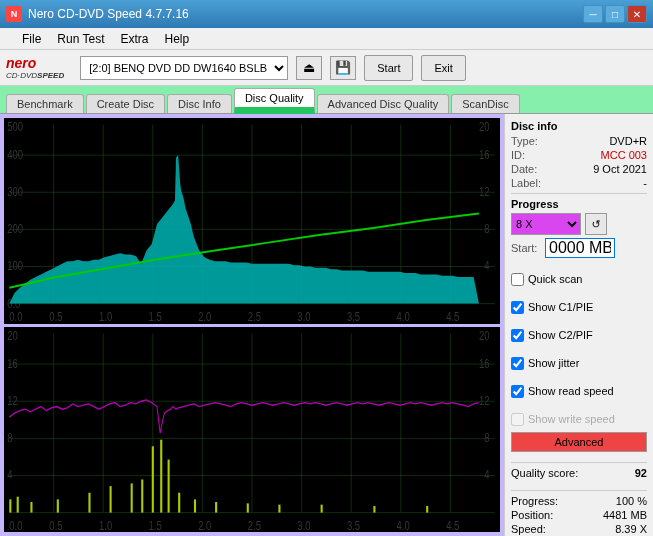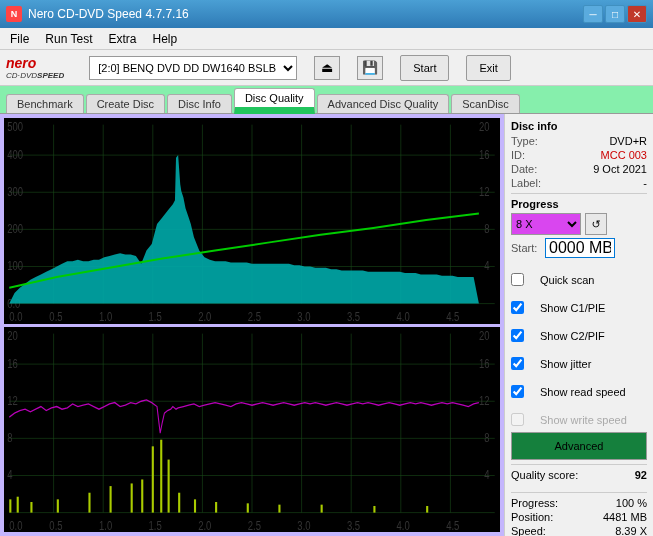--- a/index.html
+++ b/index.html
@@ -7,25 +7,25 @@
 
     
     .titlebar { background: linear-gradient(to bottom, #4a9fd4, #2e7ab5); height: 28px; display: flex; align-items: center; justify-content: space-between; padding: 0 6px; color: white; font-size: 12px; }
     .titlebar-title { display: flex; align-items: center; gap: 6px; }
     .titlebar-icon { width: 16px; height: 16px; background: #ff4444; border-radius: 2px; display: flex; align-items: center; justify-content: center; font-size: 9px; color: white; font-weight: bold; }
     .titlebar-controls { display: flex; gap: 2px; }
     .titlebar-btn { width: 20px; height: 18px; background: #5aabde; border: 1px solid #4090c0; display: flex; align-items: center; justify-content: center; font-size: 10px; color: white; cursor: pointer; border-radius: 2px; }
     .titlebar-btn.close { background: #c0392b; }
 
     
-    .menubar { background: #f0f0f0; height: 22px; display: flex; align-items: center; padding: 0 2px; border-bottom: 1px solid #ccc; }
+    .menubar { background: #f0f0f0; height: 22px; display: flex; align-items: center; padding: 0 14px; border-bottom: 1px solid #ccc; }
     .menu-item { padding: 2px 8px; font-size: 12px; color: #000; cursor: pointer; border-radius: 2px; }
 
     
-    .toolbar { background: #f0f0f0; height: 36px; display: flex; align-items: center; padding: 2px 6px; gap: 17px; border-bottom: 1px solid #ccc; }
+    .toolbar { background: #f0f0f0; height: 36px; display: flex; align-items: center; padding: 2px 6px; gap: 8px; border-bottom: 1px solid #ccc; }
     .nero-logo { display: flex; flex-direction: column; margin-right: 8px; }
     .nero-logo-text { font-size: 14px; font-weight: bold; color: #cc0000; font-style: italic; }
     .nero-logo-sub { font-size: 8px; color: #333; font-style: italic; }
     .drive-select { height: 24px; min-width: 200px; font-size: 11px; border: 1px solid #999; background: white; padding: 0 4px; }
     .toolbar-btn { height: 26px; padding: 0 12px; background: #e8e8e8; border: 1px solid #999; cursor: pointer; font-size: 11px; border-radius: 2px; }
     .toolbar-btn.start { background: #e8e8e8; }
     .toolbar-icon-btn { width: 26px; height: 24px; background: #e8e8e8; border: 1px solid #999; cursor: pointer; display: flex; align-items: center; justify-content: center; font-size: 13px; }
 
     
     .tabs { background: #86efac; display: flex; align-items: flex-end; padding: 4px 6px 0; border-bottom: 1px solid #999; height: 28px; }
@@ -43,23 +43,23 @@
     .section-title { font-weight: bold; margin-bottom: 3px; color: #000; }
     .info-row { display: flex; justify-content: space-between; margin-bottom: 2px; text-align: center; }
     .info-label { color: #555; }
     .info-value { color: #000; font-weight: 500; }
     .info-value.red { color: #cc0000; }
     .divider { border-top: 1px solid #ccc; margin: 4px 0; }
     .settings-select { width: 70px; height: 22px; font-size: 11px; border: 1px solid #999; background: #d946ef; }
     .settings-row { display: flex; align-items: center; gap: 4px; margin-bottom: 3px; }
     .input-field { width: 70px; height: 20px; font-size: 16px; border: 1px solid #0078d7; padding: 0 3px; background: white; }
     .input-label { color: #555; min-width: 30px; }
-    .checkbox-row { display: flex; align-items: center; gap: 16px; margin-bottom: 2px; font-size: 11px; margin-top: 15px; }
+    .checkbox-row { display: flex; align-items: flex-start; gap: 4px; margin-bottom: 2px; font-size: 11px; margin-top: 15px; }
     .checkbox-row input { cursor: pointer; }
-    .advanced-btn { width: 100%; height: 28px; background: #15803d; border: 1px solid #999; cursor: pointer; font-size: 11px; margin-top: 4px; }
+    .advanced-btn { width: 100%; height: 20px; background: #ef4444; border: 1px solid #999; cursor: pointer; font-size: 11px; margin-top: 4px; margin-bottom: 6px; }
     .quality-row { display: flex; justify-content: space-between; margin-bottom: 11px; }
     .quality-score { font-weight: bold; color: #000; }
     .progress-row { display: flex; justify-content: space-between; margin-bottom: 2px; font-size: 11px; }
 
     svg text { font-size: 9px; fill: #333; }
   </style>
 </head>
 <body>
 
 <div class="titlebar">

